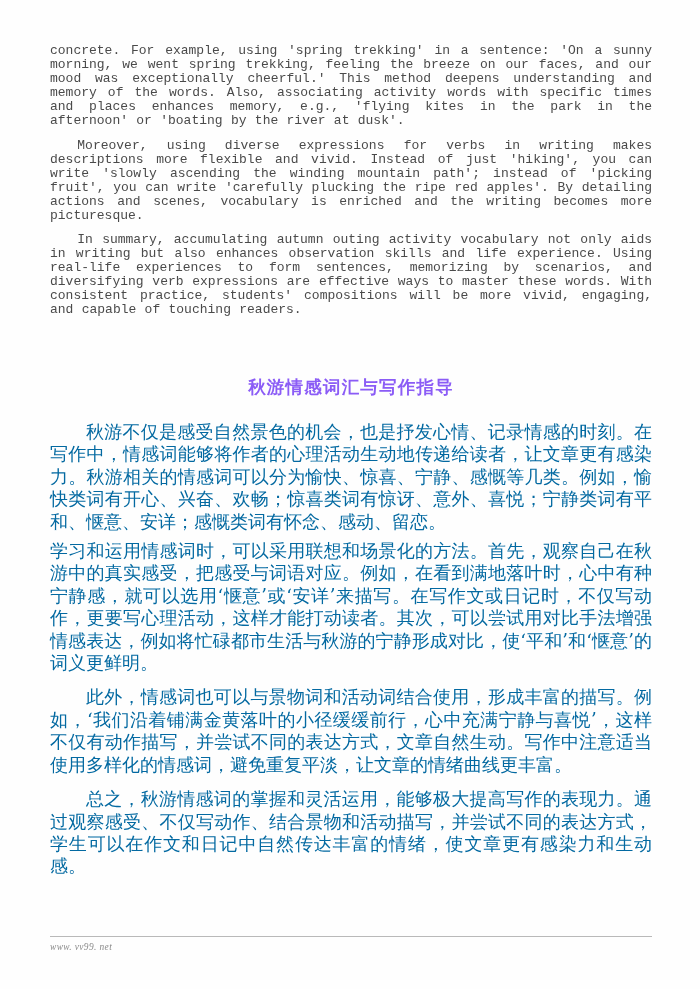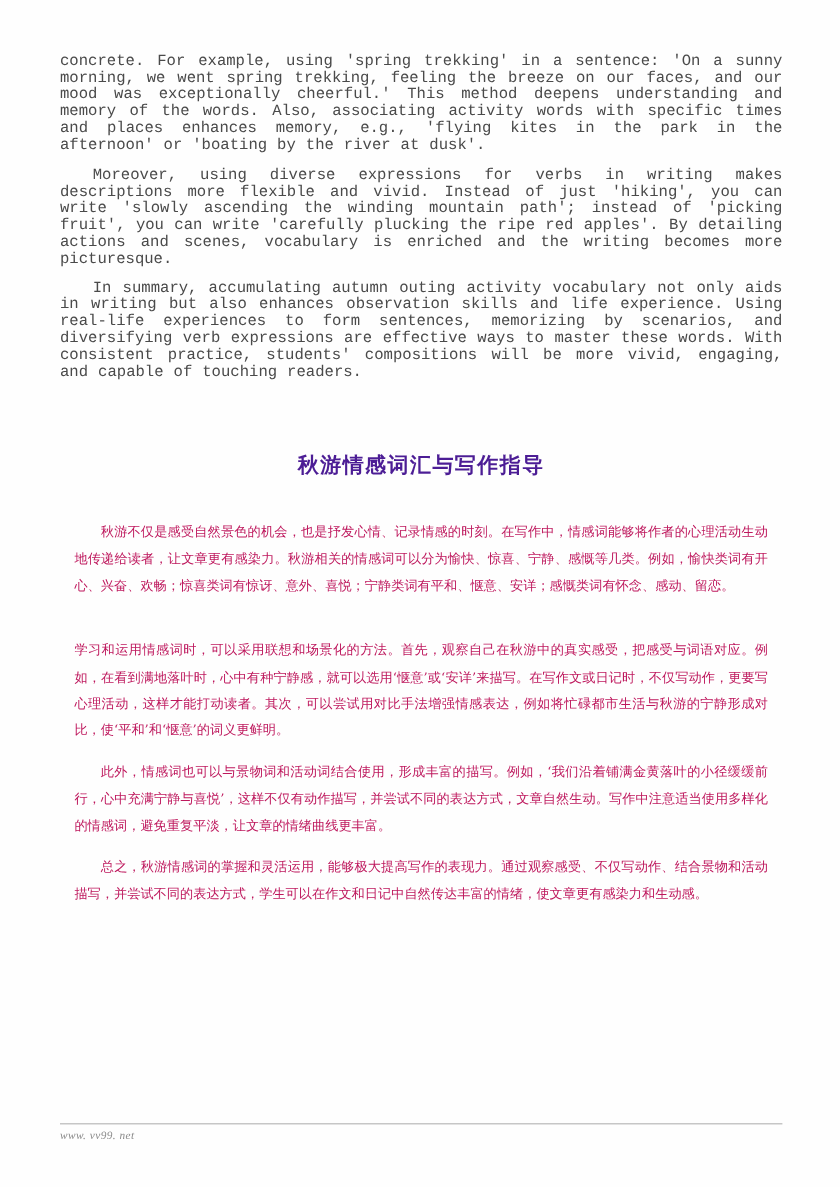--- a/index.html
+++ b/index.html
@@ -66,29 +66,29 @@
   p.en + p.en { margin-top: 10.5px; }
 
   h1#doc-heading {
     margin: 0;
     padding: 0;
     text-align: center;
     font-family: "DejaVu Sans", sans-serif;
     font-weight: bold;
     font-size: 17.5px;
     letter-spacing: 1.2px;
-    color: #4c1d95;
+    color: #8b5cf6;
   }
 
   p.cn {
-    margin: 12px;
+    margin: 0;
     font-family: "DejaVu Serif", "Liberation Serif", serif;
-    font-size: 11px;
+    font-size: 18px;
     line-height: 22.4px;
-    color: #be185d;
+    color: #0369a1;
     text-align: justify;
     text-align-last: left;
   }
   p.cn.indent { text-indent: 2em; }
   p.cn + p.cn { margin-top: 12px; }
 
   .spacer-before-heading { height: 58px; }
   .spacer-after-heading  { height: 22px; }
   .gap-cn-2 { height: 7px; }
 

